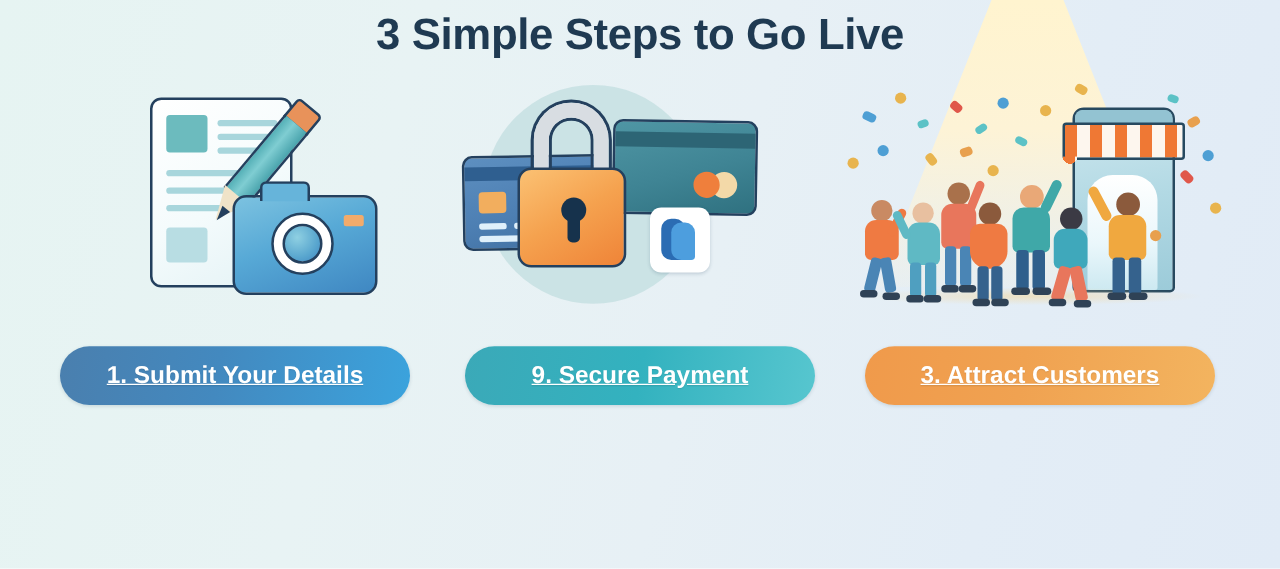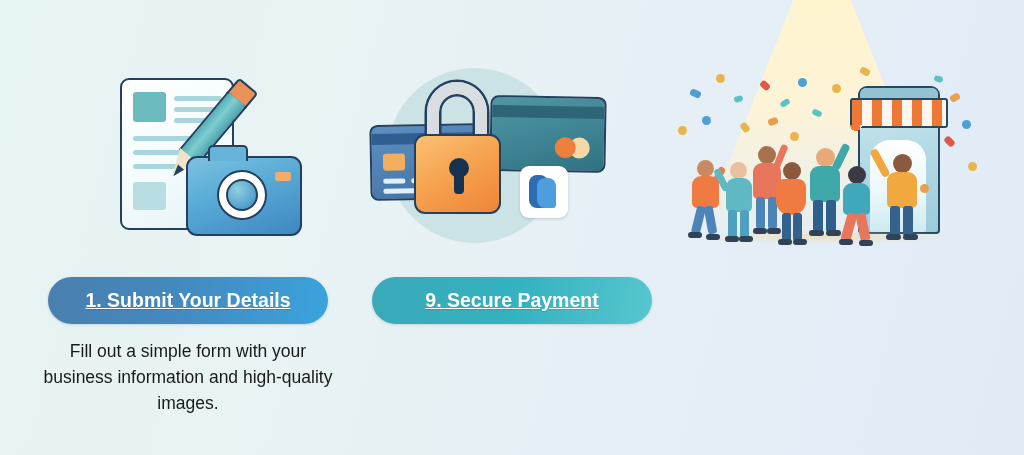--- a/index.html
+++ b/index.html
@@ -328,20 +328,21 @@
   .leg { position: absolute; border-radius: 3px; }
   .arm { position: absolute; border-radius: 4px; }
   .shoe { position: absolute; background: #2f4256; border-radius: 4px; height: 6px; }
   .confetti { position: absolute; border-radius: 3px; }
 </style>
 </head>
 <body>
 
 <div id="infographic">
 
+  <div class="title">3 Simple Steps to Go Live</div>
 
   <div class="col col-1">
 
     <div class="art">
       <div class="doc">
         <div class="doc-sq"></div>
         <div class="doc-line" style="left:52px; top:16px; width:48px;"></div>
         <div class="doc-line" style="left:52px; top:27px; width:48px;"></div>
         <div class="doc-line" style="left:52px; top:38px; width:36px;"></div>
         <div class="doc-line" style="left:11px; top:56px; width:86px;"></div>
@@ -362,21 +363,20 @@
         <div class="camera-lens-out">
           <div class="camera-lens-in"></div>
         </div>
         <div class="camera-flash"></div>
       </div>
     </div>
 
     <div class="pill pill-1">
       <span>1. Submit Your Details</span>
     </div>
-    <div class="caption">Fill out a simple form with your business information and high-quality images.</div>
   </div>
 
   <div class="col col-2">
 
     <div class="art">
       <div class="circle-bd"></div>
 
       <div class="card card-right">
         <div class="card-right-stripe"></div>
         <div class="mc-y"></div>
@@ -504,15 +504,18 @@
       <div class="confetti" style="left:160px; top:22px; width:9px; height:9px; background:#e8b44e; border-radius:50%;"></div>
       <div class="confetti" style="left:188px; top:6px; width:10px; height:7px; background:#e8b44e; transform:rotate(30deg);"></div>
       <div class="confetti" style="left:278px; top:32px; width:10px; height:7px; background:#e8a04e; transform:rotate(-30deg);"></div>
       <div class="confetti" style="left:290px; top:58px; width:9px; height:9px; background:#4e9fd4; border-radius:50%;"></div>
       <div class="confetti" style="left:272px; top:76px; width:11px; height:7px; background:#e0574a; transform:rotate(46deg);"></div>
       <div class="confetti" style="left:296px; top:100px; width:9px; height:9px; background:#e8b44e; border-radius:50%;"></div>
       <div class="confetti" style="left:262px; top:14px; width:9px; height:6px; background:#5cc2c6; transform:rotate(18deg);"></div>
       <div class="confetti" style="left:248px; top:122px; width:9px; height:9px; background:#e8a04e; border-radius:50%;"></div>
     </div>
 
+    <div class="pill pill-3">
+      <span>3. Attract Customers</span>
+    </div>
   </div>
 
 </div>
 
 </body></html>

